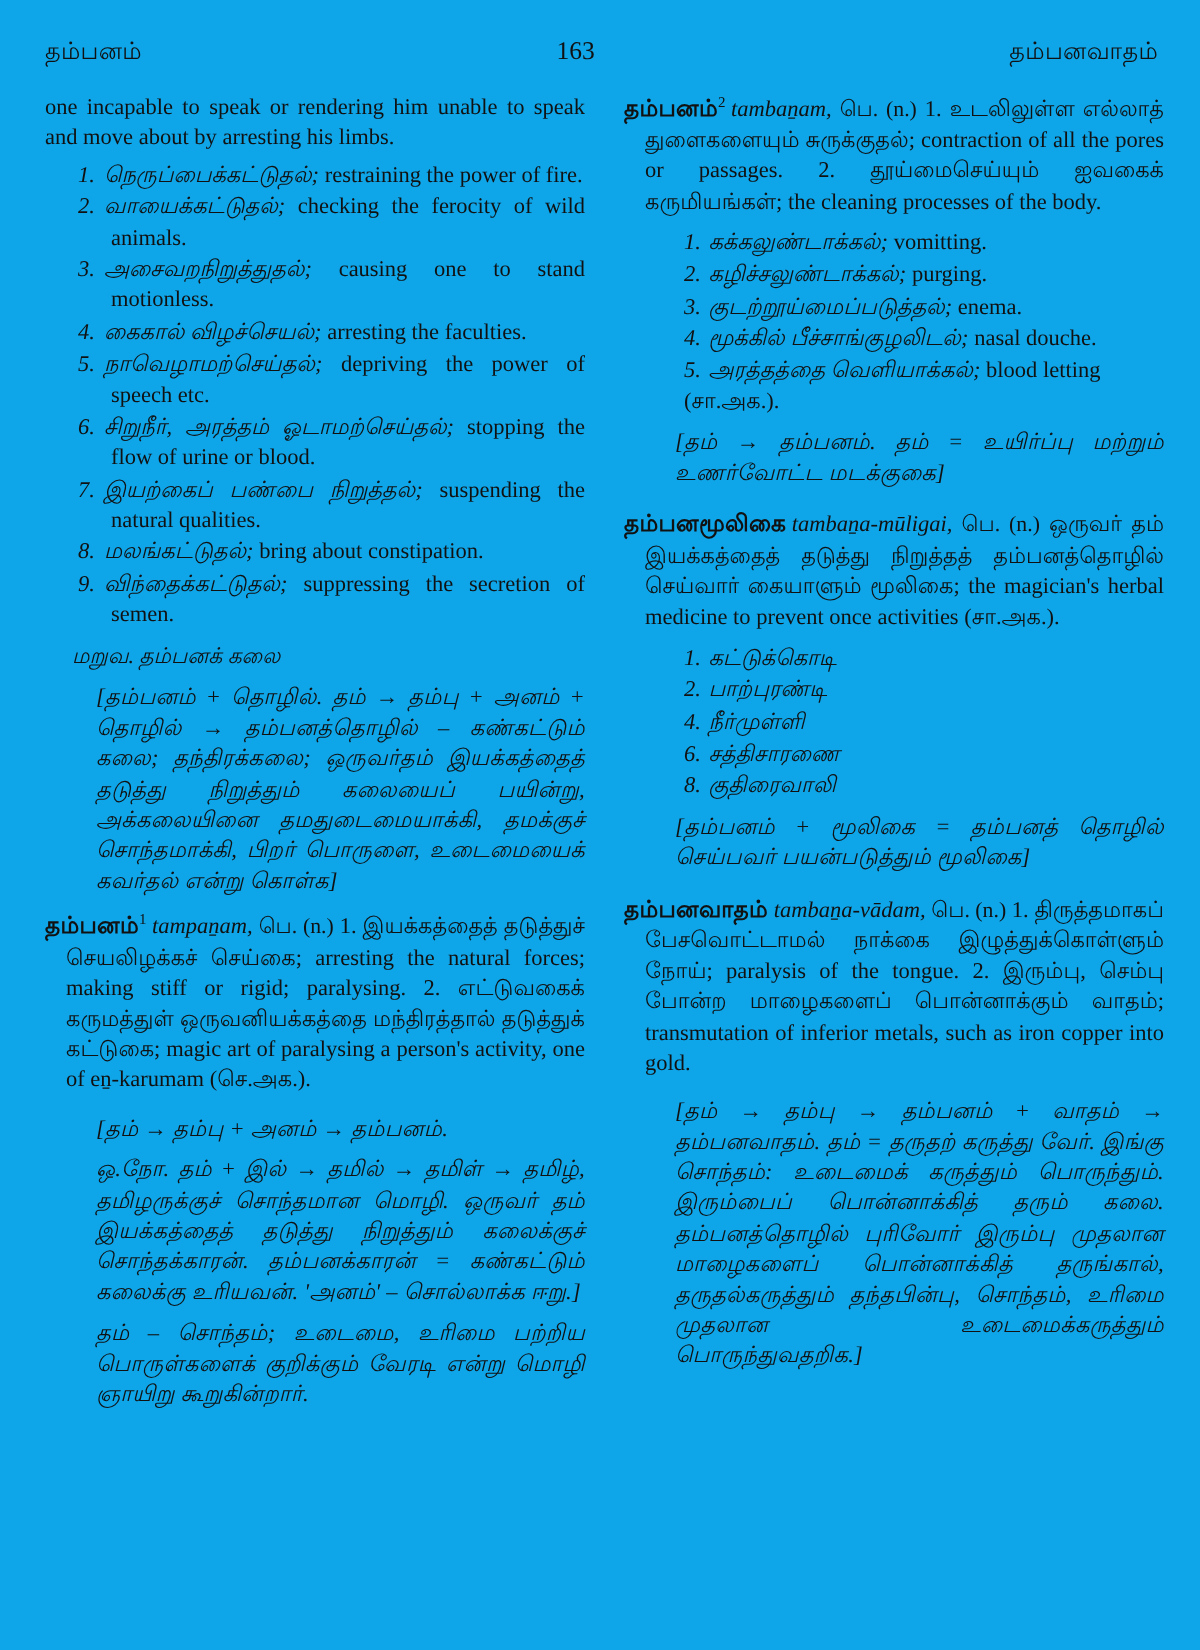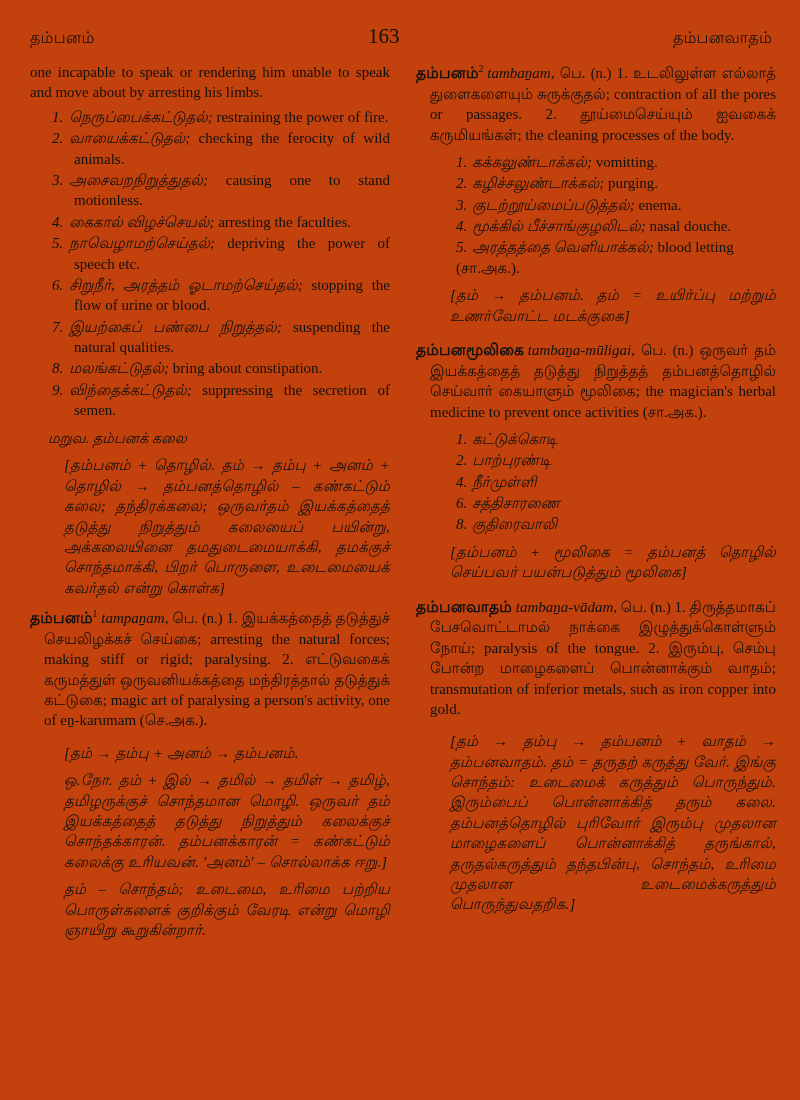--- a/index.html
+++ b/index.html
@@ -1,38 +1,38 @@
 <!DOCTYPE html>
 <html><head>
 <meta charset="utf-8">
 <style>
   html, body { margin: 0; padding: 0; background: #ffffff; }
   .page {
     position: relative;
     width: 800px;
     height: 1100px;
     margin: 0 auto;
-    background: #c2410c;
+    background: #0ea5e9;
     color: #111111;
     font-family: "Liberation Serif", "DejaVu Serif", serif;
     font-size: 15px;
     line-height: 1.36;
     overflow: hidden;
     box-sizing: border-box;
   }
   .running-head {
     position: absolute;
     top: 22px; left: 30px; right: 28px;
     display: flex;
     justify-content: space-between;
     align-items: baseline;
     font-size: 16px;
   }
   .running-head .guide { font-size: 16px; letter-spacing: .2px; }
-  .running-head .folio { font-size: 21px; }
+  .running-head .folio { font-size: 17px; }
   .cols {
     position: absolute;
     top: 62px; left: 30px; right: 24px; bottom: 10px;
     display: flex;
     gap: 22px;
   }
   .col { width: 50%; box-sizing: border-box; }
   .col-left  { padding-right: 2px; }
   .col-right { padding-left: 2px; }
 

